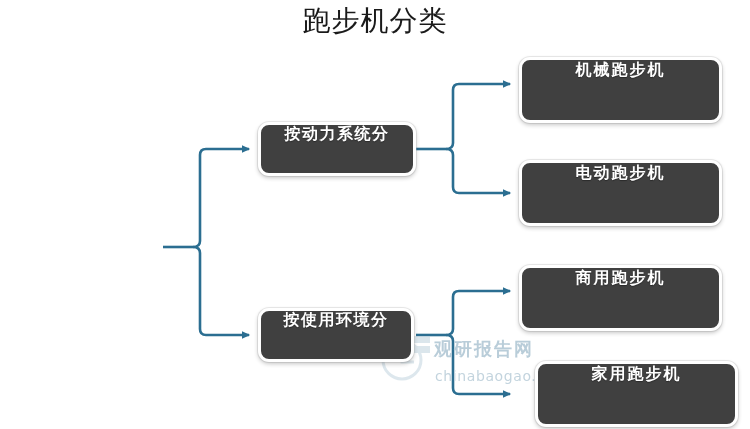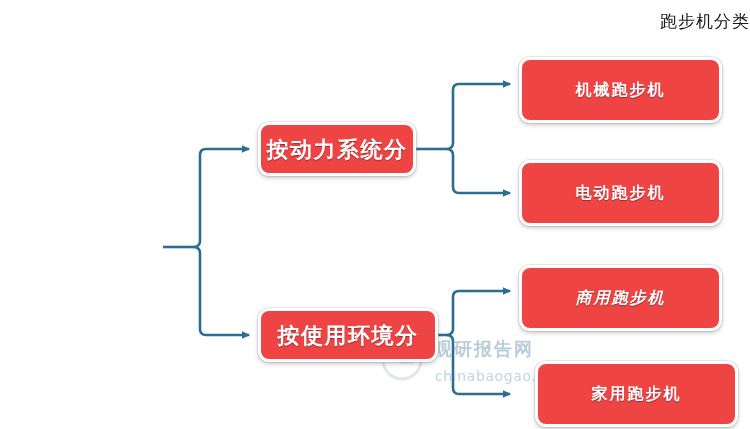--- a/index.html
+++ b/index.html
@@ -22,22 +22,22 @@
     height: 429px;
     background: #ffffff;
   }
 
   
   .title {
     position: absolute;
     left: 0;
     top: 8px;
     width: 750px;
-    text-align: right;
-    font-size: 17px;
+    text-align: center;
+    font-size: 28px;
     line-height: 26px;
     color: #1a1a1a;
     letter-spacing: 1px;
     font-family: "DejaVu Serif", "Liberation Serif", serif;
     white-space: nowrap;
   }
 
   
   #wires {
     position: absolute;
@@ -84,56 +84,56 @@
     color: #c3d4de;
     letter-spacing: .6px;
     font-family: "DejaVu Sans", "Liberation Sans", sans-serif;
     white-space: nowrap;
   }
 
   
   .node {
     position: absolute;
     box-sizing: border-box;
-    background: #ef4444;
+    background: #404040;
     border: 3px solid #ffffff;
     border-radius: 11px;
     box-shadow: 0 2px 4px rgba(0,0,0,0.22), 0 0 0 1px rgba(200,200,200,0.35);
     display: flex;
-    align-items: center;
     justify-content: center;
     z-index: 3;
   }
   .node .label {
     color: #ffffff;
     font-size: 17px;
     line-height: 20px;
     letter-spacing: 1.5px;
     text-align: center;
     white-space: nowrap;
     text-shadow: 0 1px 1px rgba(0,0,0,0.35);
     font-family: "DejaVu Serif", "Liberation Serif", serif;
     font-weight: bold;
   }
   .node.root .label,
   .node.branch .label {
-    font-size: 22px;
+    font-size: 16px;
+    font-family: Liberation Mono, monospace;
   }
   .node.leaf .label {
     font-size: 16px;
     letter-spacing: 2px;
   }
 
   
   #node-root       { left: 10px;  top: 215px; width: 153px; height: 64px; }
   #node-power      { left: 258px; top: 122px; width: 158px; height: 54px; }
-  #node-env        { left: 258px; top: 308px; width: 180px; height: 54px; }
+  #node-env        { left: 258px; top: 308px; width: 156px; height: 54px; }
   #node-mechanical { left: 519px; top: 57px;  width: 203px; height: 66px; }
   #node-electric   { left: 519px; top: 160px; width: 203px; height: 66px; }
-  #node-commercial { left: 519px; top: 265px; width: 203px; height: 66px; font-style: italic; }
+  #node-commercial { left: 519px; top: 265px; width: 203px; height: 66px; }
   #node-home       { left: 519px; top: 361px; width: 203px; height: 66px; margin-left: 16px; }
 </style>
 </head>
 <body>
 
 <div id="canvas">
 
   <div class="title">跑步机分类</div>
 
   <svg id="wires" viewBox="0 0 750 429" xmlns="http://www.w3.org/2000/svg">

